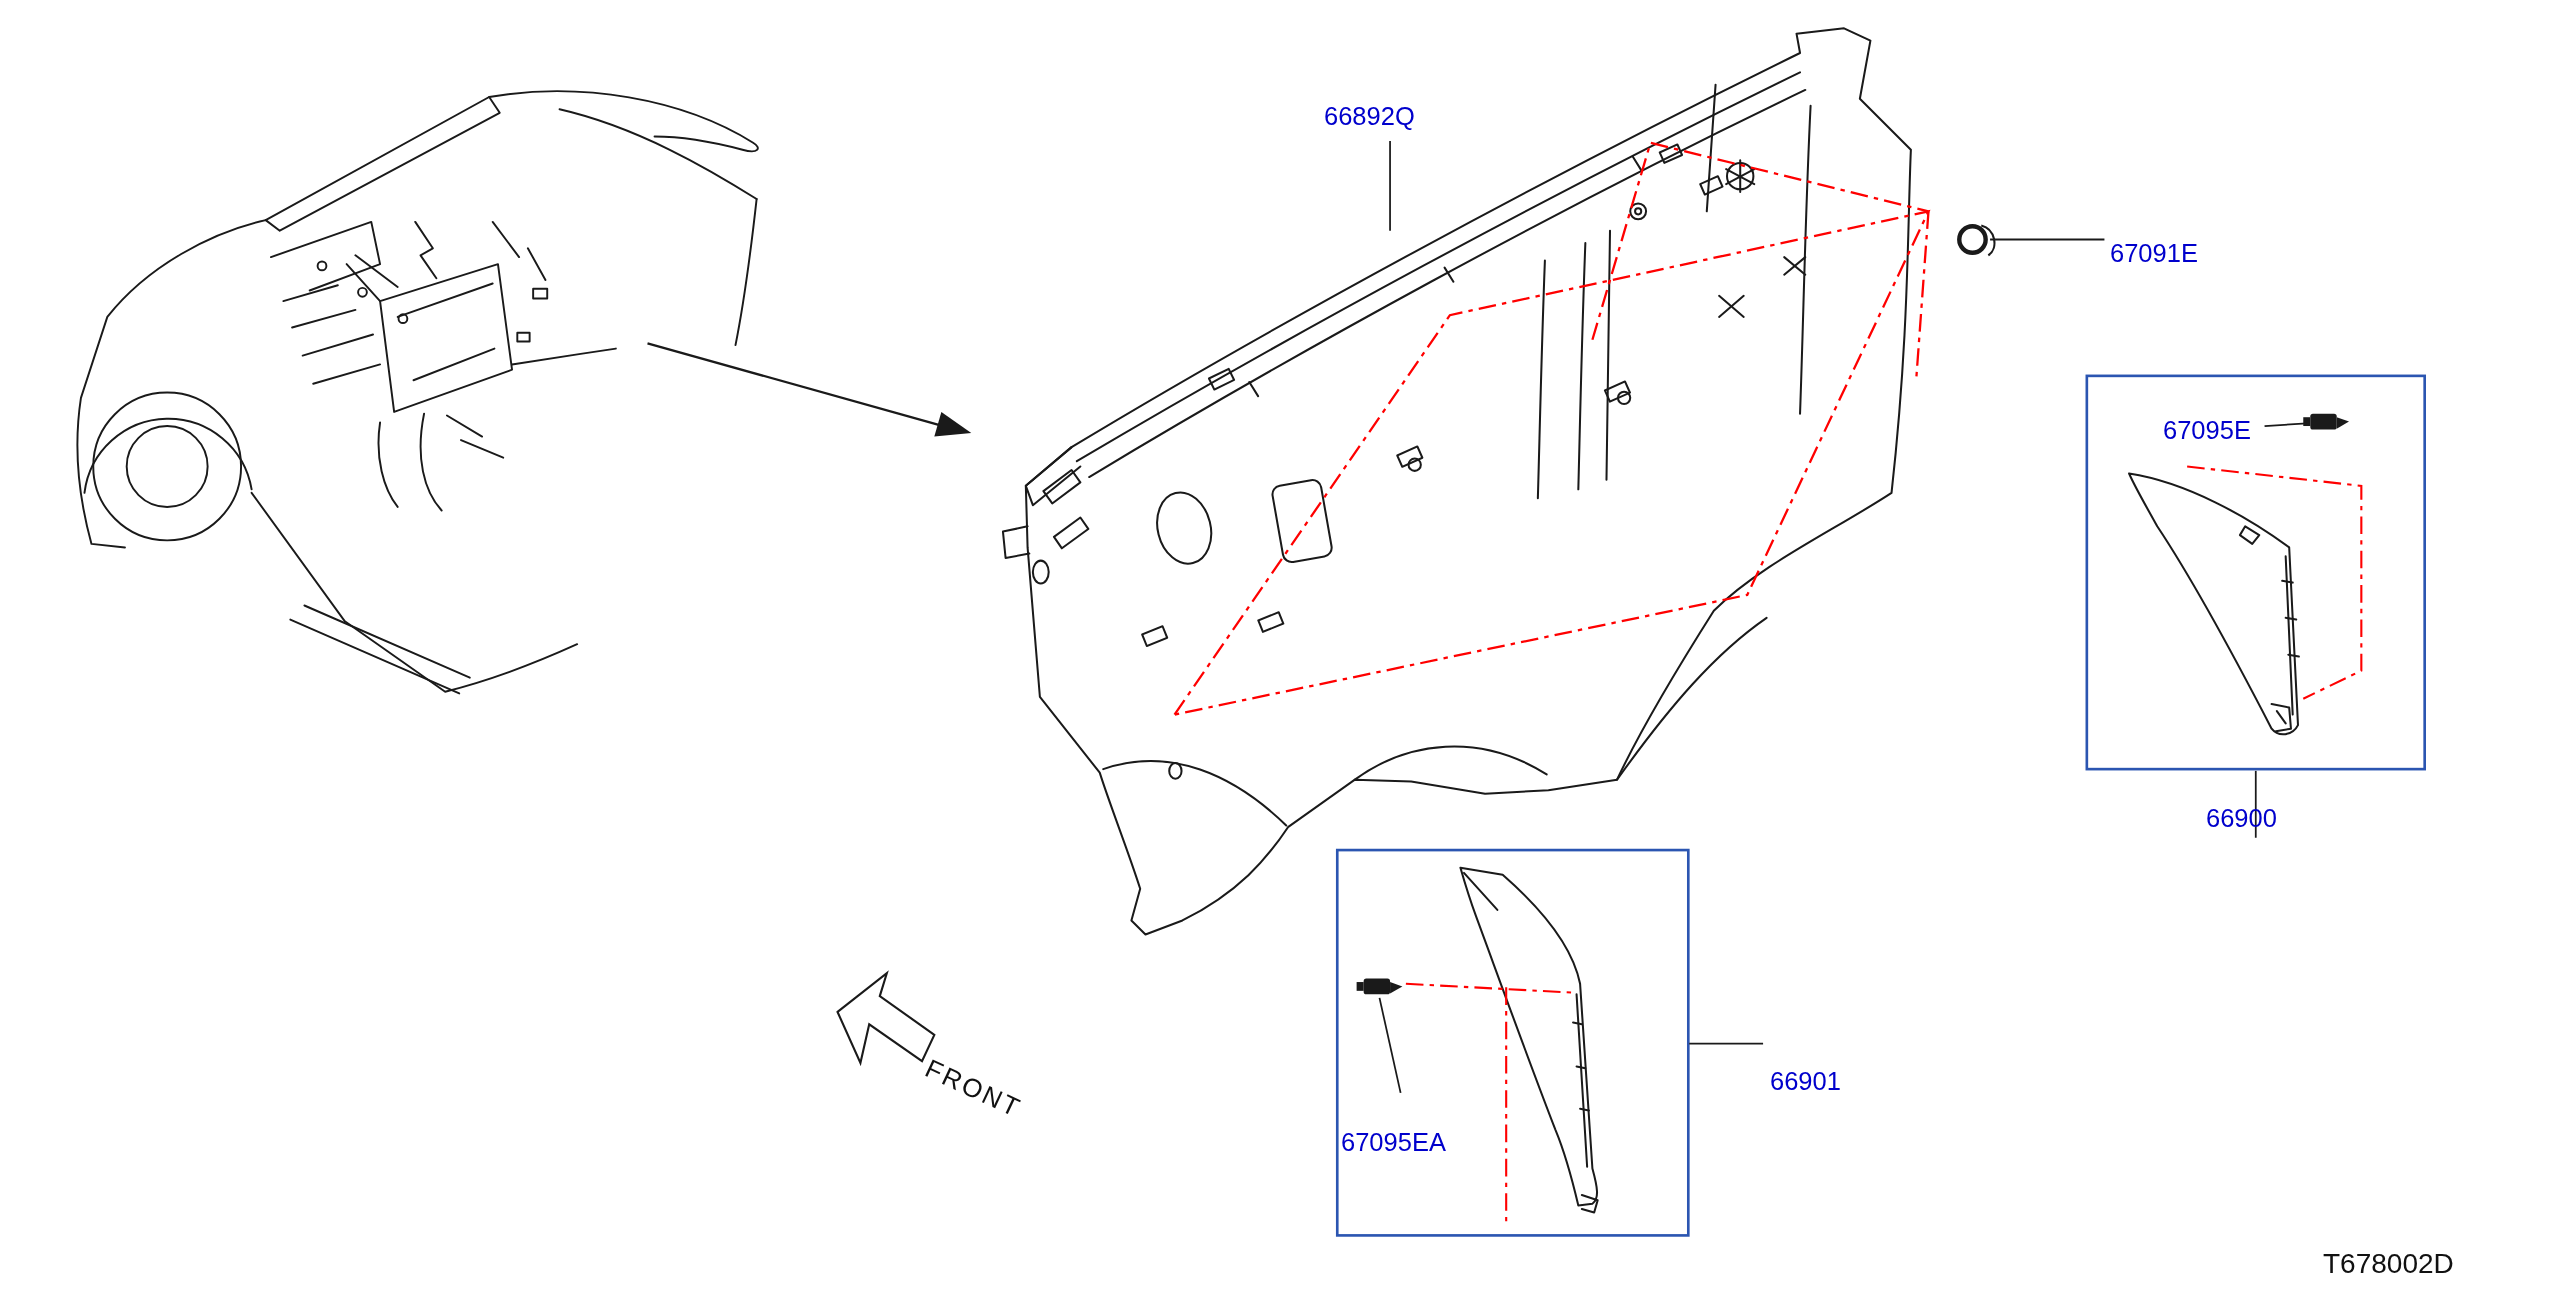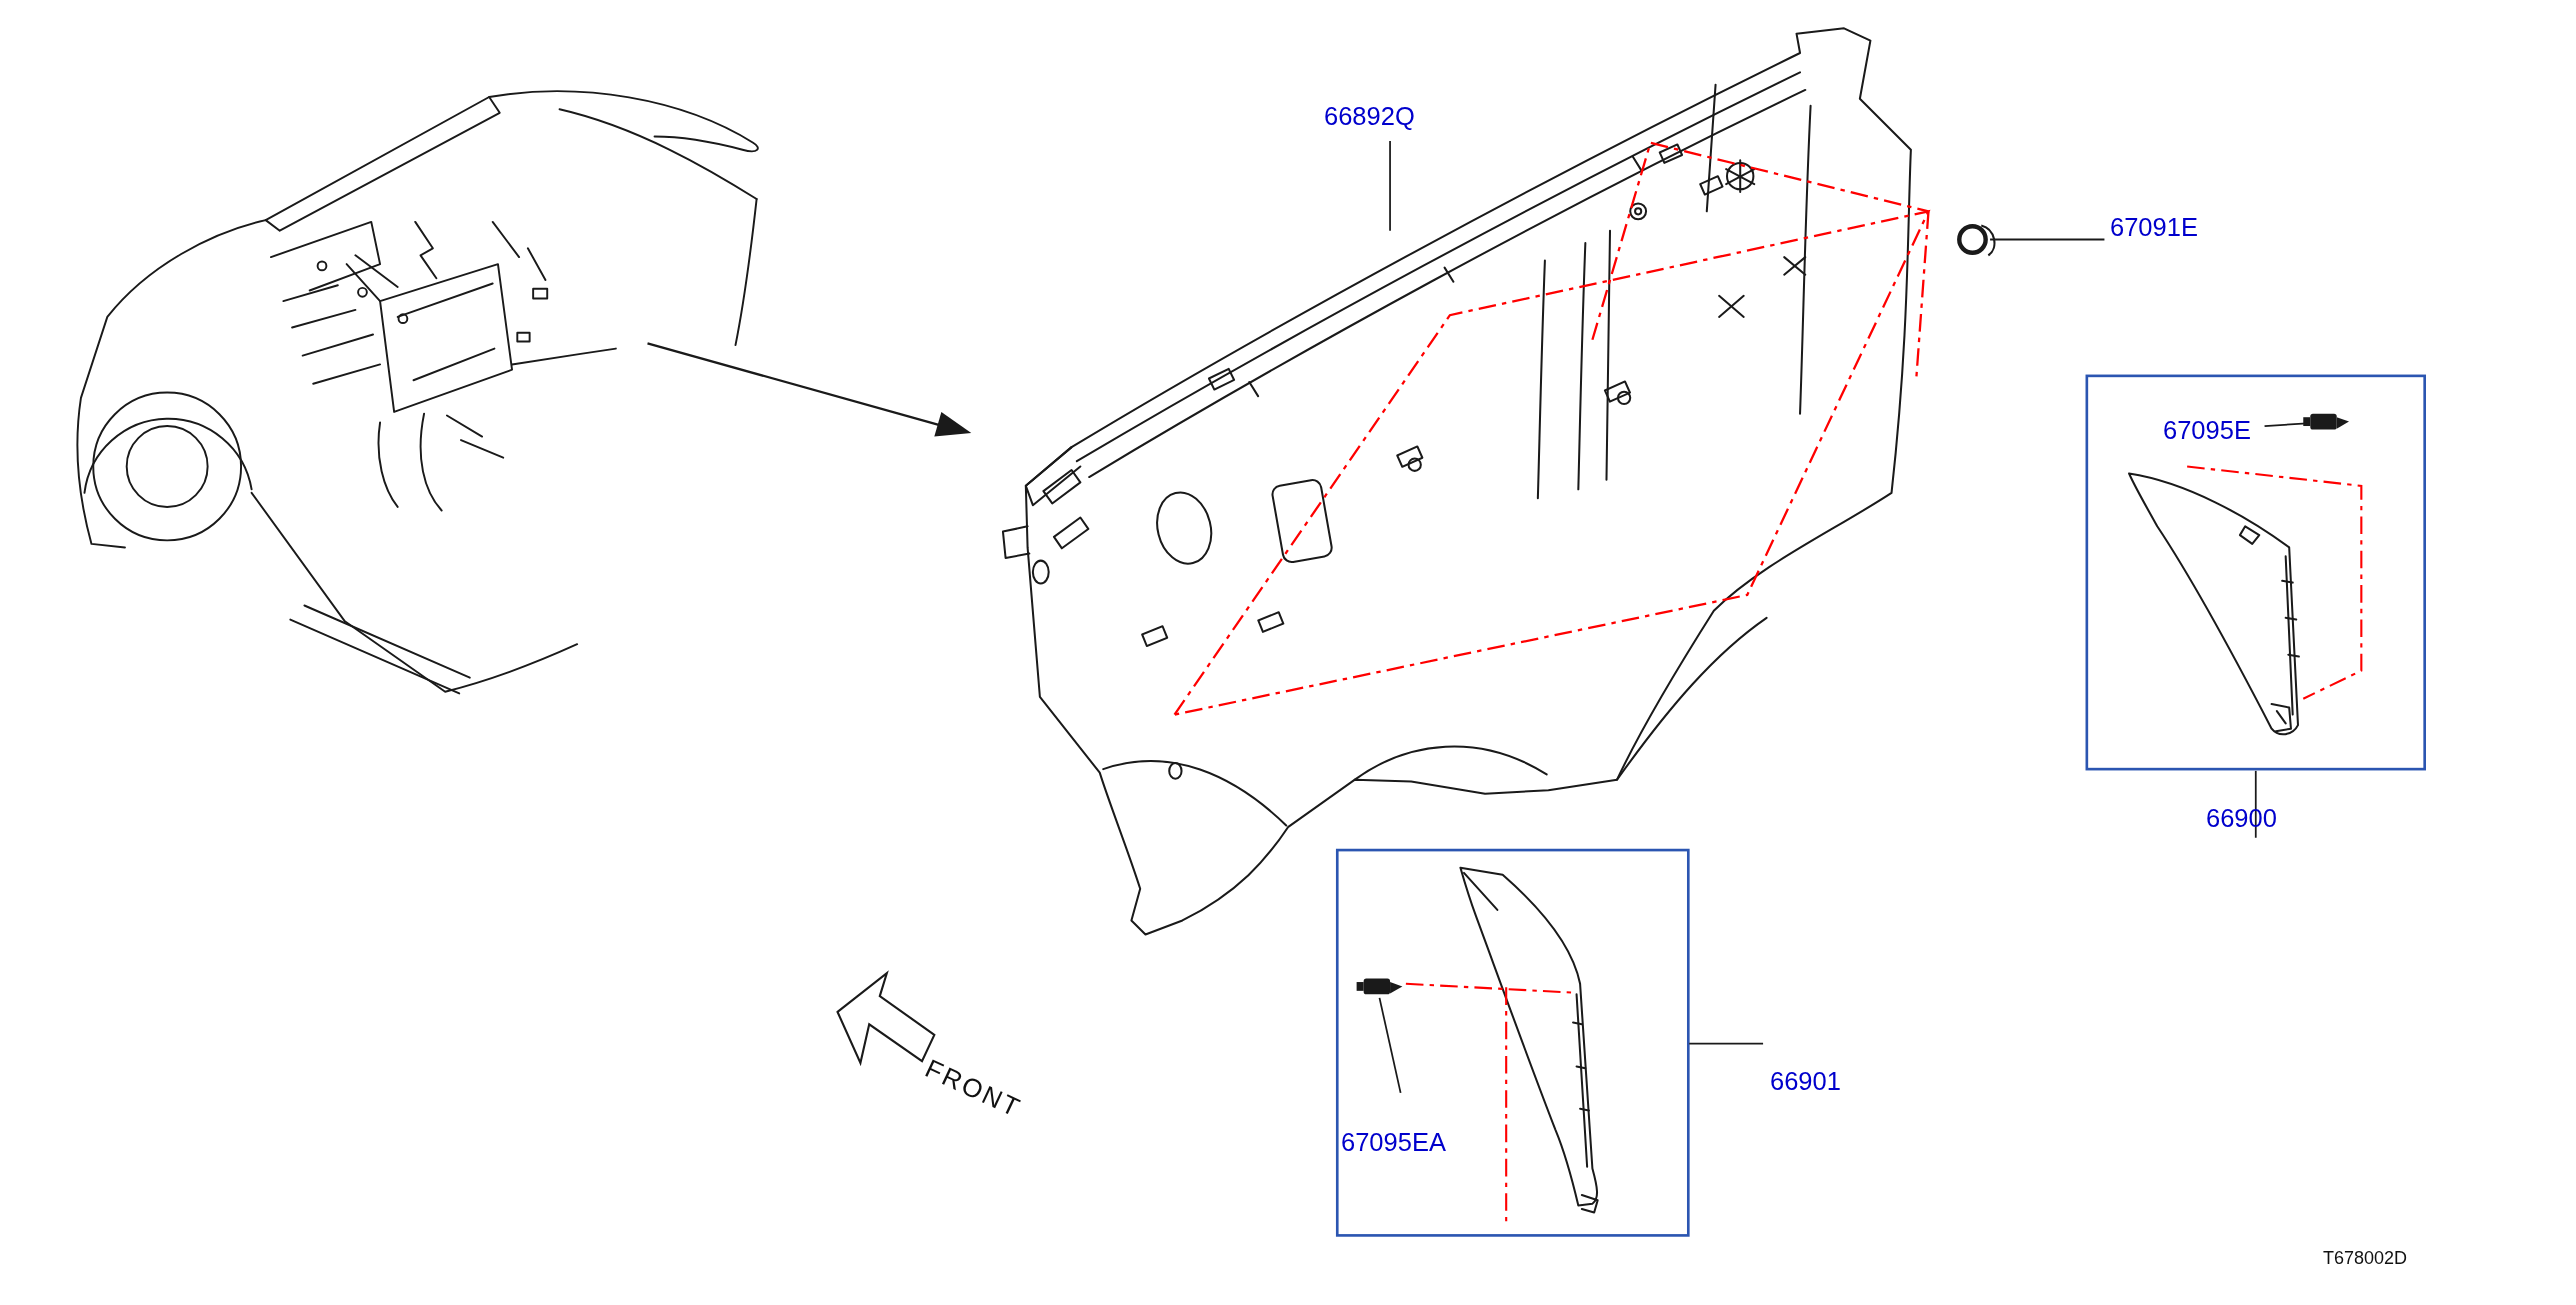--- a/index.html
+++ b/index.html
@@ -14,21 +14,21 @@
   .stage{
     position:relative;width:2576px;height:1306px;overflow:hidden;
     background:var(--bg);font-family:"Liberation Sans",sans-serif;
   }
   .stage svg{position:absolute;left:0;top:0;}
   .part-label{
     position:absolute;color:var(--label);font-size:25.5px;line-height:1.1;
     white-space:nowrap;cursor:pointer;
   }
   .static-label{
-    position:absolute;color:#111;font-size:18px;line-height:1.1;white-space:nowrap;
+    position:absolute;color:#111;font-size:28px;line-height:1.1;white-space:nowrap;
   }
   .front-label{
     font-size:26px;letter-spacing:2.6px;
     transform:rotate(25deg);transform-origin:left top;
   }
   .stroke-ink{stroke:var(--ink);fill:none;}
   .fill-ink{fill:var(--ink);stroke:none;}
   .stroke-red{stroke:var(--red);fill:none;stroke-dasharray:20 7 5 7;}
   .stroke-box{stroke:var(--box);fill:none;}
 </style>
@@ -163,21 +163,21 @@
       <rect class="fill-ink" x="1542" y="1116" width="8" height="10"></rect>
       <polygon class="fill-ink" points="1580,1116 1594,1121 1580,1129"></polygon>
     </g>
     <path class="stroke-ink" stroke-width="2" d="M1568,1134 L1592,1242"></path>
     <path class="stroke-ink" stroke-width="2" d="M1920,1186 L2004,1186"></path>
 
     <polygon class="stroke-ink" stroke-width="2.4" points="952,1150 1008,1106 1000,1132 1062,1176 1048,1206 988,1164 978,1208"></polygon>
   </svg>
 
   <div class="part-label" style="left:1324px;top:102px">66892Q</div>
-  <div class="part-label" style="left:2110px;top:213px">67091E</div>
+  <div class="part-label" style="left:2110px;top:239px">67091E</div>
   <div class="part-label" style="left:2163px;top:416px">67095E</div>
   <div class="part-label" style="left:2206px;top:804px">66900</div>
   <div class="part-label" style="left:1770px;top:1067px">66901</div>
   <div class="part-label" style="left:1341px;top:1128px">67095EA</div>
 
   <div class="static-label front-label" style="left:933px;top:1054px">FRONT</div>
   <div class="static-label" style="left:2323px;top:1249px">T678002D</div>
 
 </div>
 

